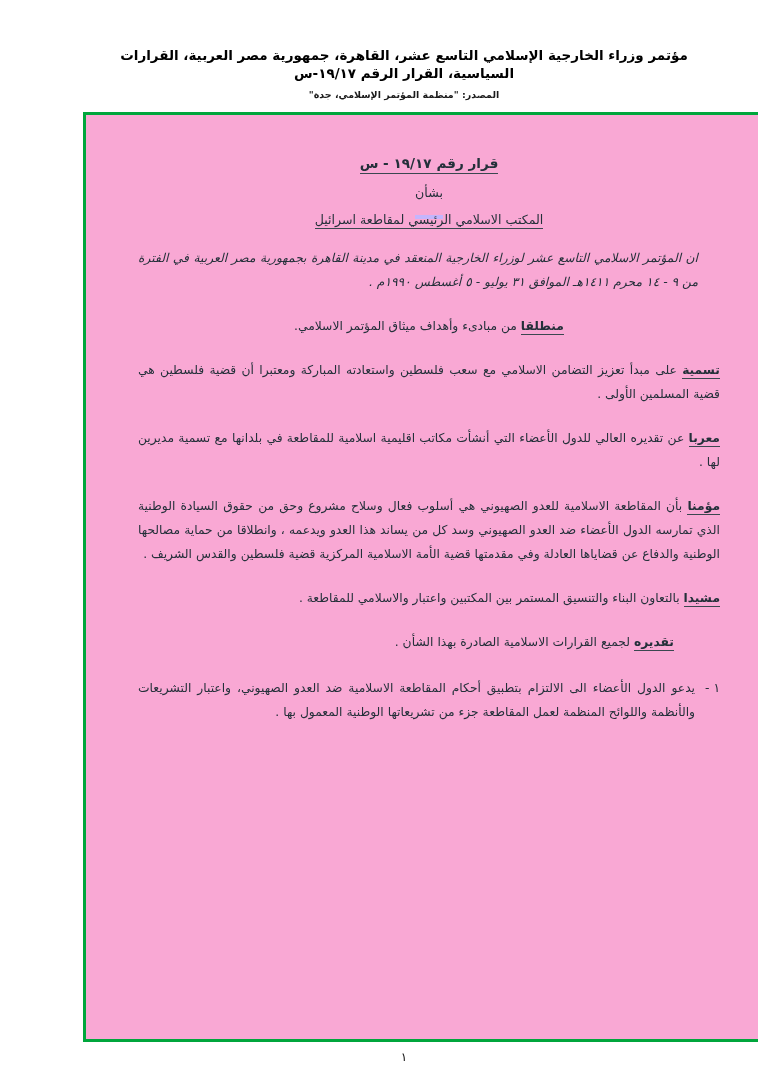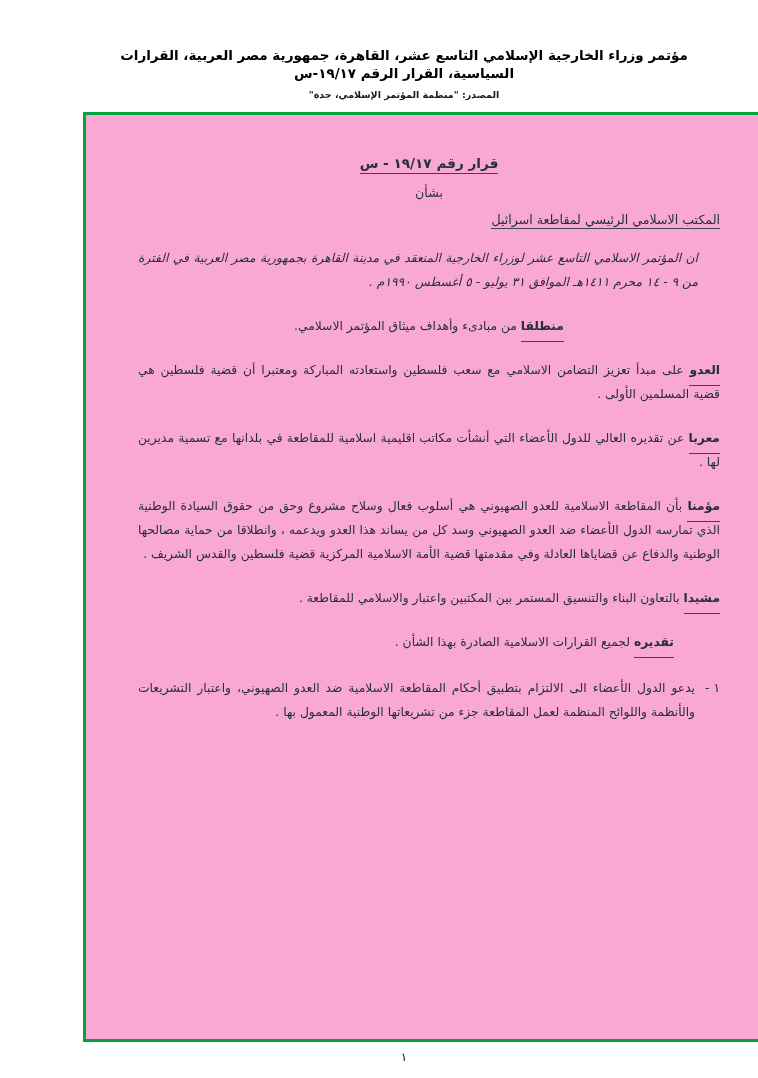--- a/index.html
+++ b/index.html
@@ -81,25 +81,25 @@
     border-bottom: 1px solid #3a4750;
     padding-bottom: 2px;
   }
   .doc-subject {
     text-align: center;
     margin-top: 14px;
     font-size: 12.6px;
     letter-spacing: 1px;
   }
   .doc-subject .ul {
-    border-bottom: 1px solid #c4b5fd;
-    padding-bottom: 1px;
+    border-bottom: 4px solid #c4b5fd;
+    padding-bottom: 15px;
   }
   .doc-topic {
-    text-align: right;
+    text-align: center;
     margin-top: 12px;
     font-size: 12.6px;
     letter-spacing: 1.1px;
   }
   .doc-topic .ul {
     border-bottom: 1px solid #3a4750;
     padding-bottom: 1px;
   }
 
   .para {
@@ -115,21 +115,21 @@
   }
   .para.indent {
     padding-right: 46px;
   }
   .para.indent-sm {
     padding-right: 22px;
     font-style: italic;
   }
   .lead {
     border-bottom: 1px solid #3a4750;
-    padding-bottom: 8px;
+    padding-bottom: 1px;
     font-weight: bold;
   }
 
   .clause {
     margin-top: 22px;
     line-height: 1.95;
     letter-spacing: 0.7px;
     font-size: 12.3px;
     display: flex;
     gap: 10px;
@@ -183,21 +183,21 @@
 
       <div class="para indent-sm">
         <span>ان المؤتمر الاسلامي التاسع عشر لوزراء الخارجية المنعقد في مدينة القاهرة بجمهورية مصر العربية في الفترة من ٩ - ١٤ محرم ١٤١١هـ الموافق ٣١ يوليو - ٥ أغسطس ١٩٩٠م .</span>
       </div>
 
       <div class="para center-ish">
         <span class="lead">منطلقا</span><span> من مبادىء وأهداف ميثاق المؤتمر الاسلامي.</span>
       </div>
 
       <div class="para">
-        <span class="lead">العدو</span><span> على مبدأ تعزيز التضامن الاسلامي مع سعب فلسطين واستعادته المباركة ومعتبرا أن قضية فلسطين هي قضية المسلمين الأولى .</span>
+        <span class="lead">تسمية</span><span> على مبدأ تعزيز التضامن الاسلامي مع سعب فلسطين واستعادته المباركة ومعتبرا أن قضية فلسطين هي قضية المسلمين الأولى .</span>
       </div>
 
       <div class="para">
         <span class="lead">معربا</span><span> عن تقديره العالي للدول الأعضاء التي أنشأت مكاتب اقليمية اسلامية للمقاطعة في بلدانها مع تسمية مديرين لها .</span>
       </div>
 
       <div class="para">
         <span class="lead">مؤمنا</span><span> بأن المقاطعة الاسلامية للعدو الصهيوني هي أسلوب فعال وسلاح مشروع وحق من حقوق السيادة الوطنية الذي تمارسه الدول الأعضاء ضد العدو الصهيوني وسد كل من يساند هذا العدو ويدعمه ، وانطلاقا من حماية مصالحها الوطنية والدفاع عن قضاياها العادلة وفي مقدمتها قضية الأمة الاسلامية المركزية قضية فلسطين والقدس الشريف .</span>
       </div>
 

